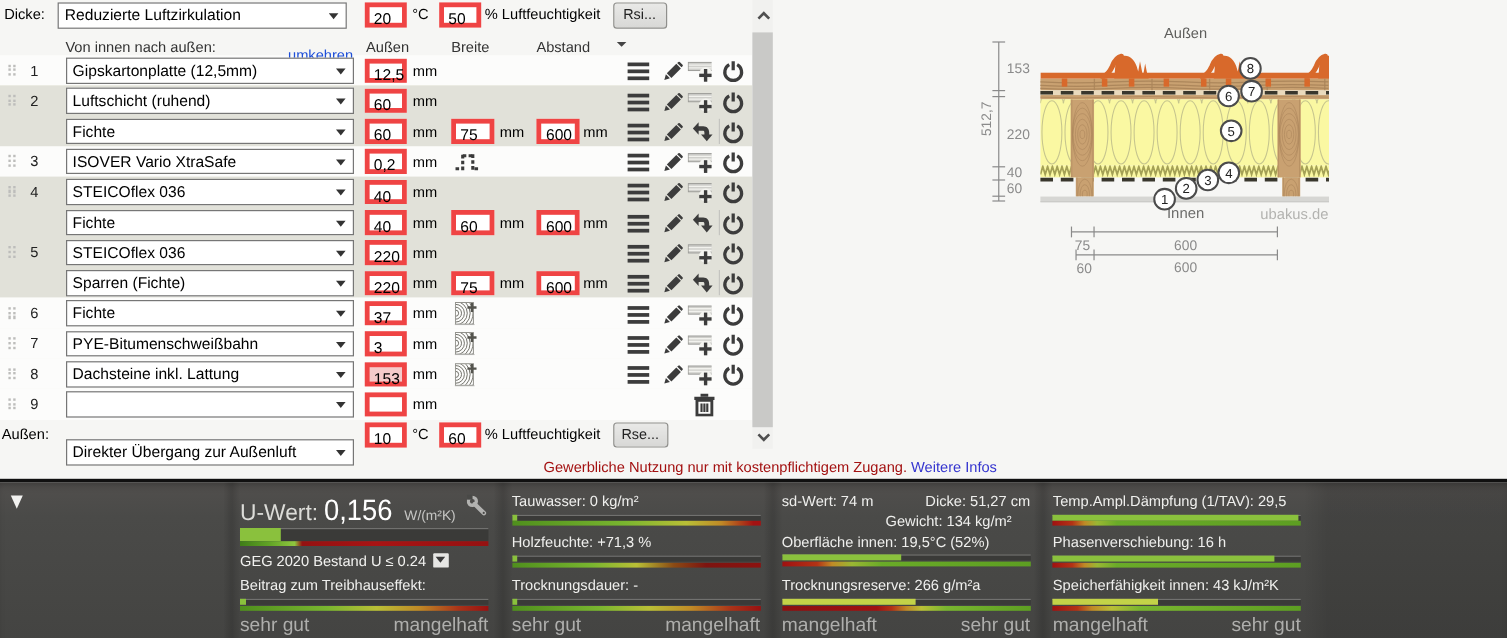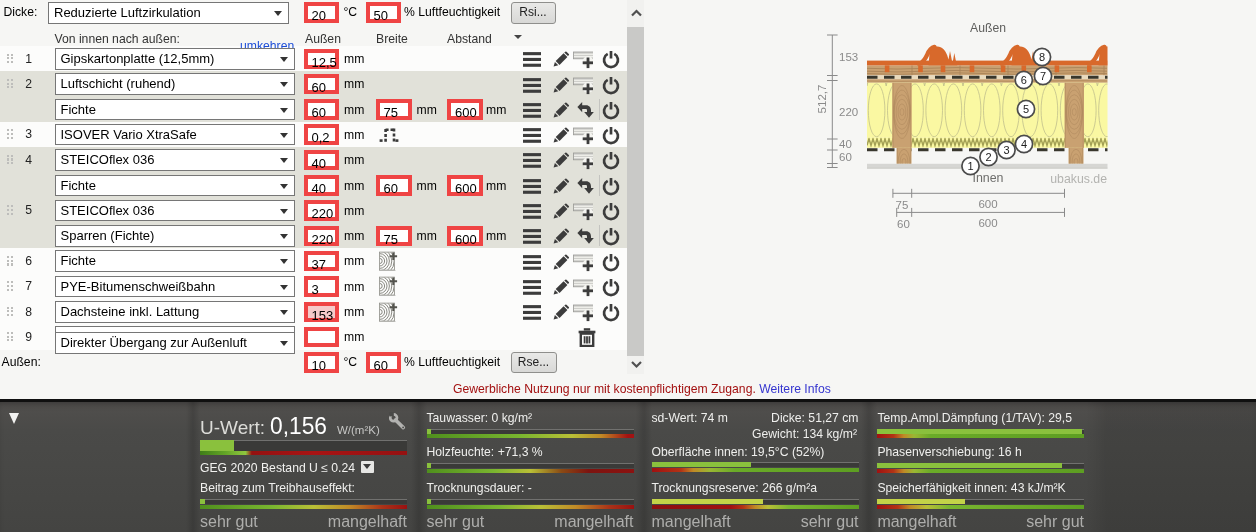--- a/index.html
+++ b/index.html
@@ -393,21 +393,21 @@
     <i style="left:4.2px;top:7.6px"></i>
   </div>
 <div class="num" style="left:18px;top:329.8px">9</div>
 <div class="sel" style="left:54.5px;top:326.3px;width:240.5px">&nbsp;<span class="ar"></span></div>
 <div class="inp" style="left:303.5px;top:326.8px;width:35.5px"></div>
 <div class="lbl" style="left:344px;top:330.3px">mm</div>
 <svg class="icon" style="left:576.5px;top:326.9px" width="20" height="20">
     <use href="#trash"></use>
   </svg>
 <div class="lbl" style="left:1.5px;top:355.1px">Außen:</div>
-<div class="sel" style="left:54.5px;top:332px;width:240.5px">Direkter Übergang zur Außenluft<span class="ar"></span></div>
+<div class="sel" style="left:54.5px;top:366px;width:240.5px">Direkter Übergang zur Außenluft<span class="ar"></span></div>
 <div class="inp" style="left:303.5px;top:352.1px;width:35.5px">10</div>
 <div class="lbl" style="left:343.5px;top:355.1px">°C</div>
 <div class="inp" style="left:365.5px;top:352.1px;width:35.5px">60</div>
 <div class="lbl" style="left:404px;top:355.1px">% Luftfeuchtigkeit</div>
 <div class="btn" style="left:510.5px;top:351.6px;width:46px">Rse...</div>
 <div class="a" style="left:627px;top:0;width:17px;height:373.5px;background:#f1f1ef"></div>
 <div class="a" style="left:627px;top:27px;width:17px;height:329px;background:#c9c9c7"></div>
 <svg class="icon" style="left:629.5px;top:8.0px" width="13" height="10">
     <use href="#chev-up"></use>
   </svg>
@@ -617,21 +617,21 @@
 <div class="a" style="left:426.5px;top:463.3px;width:4.5px;height:5px;background:linear-gradient(180deg,#8ac13d,#8ac13d)"></div>
 <div class="grad" style="left:426.5px;top:469.0px;width:207px;background:linear-gradient(90deg,#4f8f1d 0%,#79b52f 32%,#b9bf36 50%,#8a4a14 65%,#7d1410 78%,#8c1210 100%)"></div>
 <div class="st" style="left:426.5px;top:481.2px">Trocknungsdauer: -</div>
 <div class="track" style="left:426.5px;top:499.2px;width:207px;height:5px"></div>
 <div class="a" style="left:426.5px;top:499.2px;width:4.5px;height:5px;background:linear-gradient(180deg,#8ac13d,#8ac13d)"></div>
 <div class="grad" style="left:426.5px;top:505.4px;width:207px;background:linear-gradient(90deg,#4f8f1d 0%,#79b52f 35%,#b9bf36 55%,#c08a26 72%,#aa3318 88%,#991111 100%)"></div>
 <div class="sg" style="left:426.5px;top:513.3px">sehr gut</div>
 <div class="sg" style="left:426.5px;top:513.3px;width:207px;text-align:right">mangelhaft</div>
 <div class="st" style="left:651.5px;top:410.6px">sd-Wert: 74 m</div>
 <div class="st" style="left:651.5px;top:410.6px;width:207px;text-align:right">Dicke: 51,27 cm</div>
-<div class="st" style="left:650px;top:427.4px;width:207px;text-align:right">Gewicht: 134 kg/m²</div>
+<div class="st" style="left:636px;top:427.4px;width:207px;text-align:right">Gewicht: 134 kg/m²</div>
 <div class="st" style="left:651.5px;top:445.4px">Oberfläche innen: 19,5°C (52%)</div>
 <div class="track" style="left:651.5px;top:462.2px;width:207px;height:5px"></div>
 <div class="a" style="left:651.5px;top:462.2px;width:99px;height:5px;background:linear-gradient(180deg,#8ac13d,#8ac13d)"></div>
 <div class="grad" style="left:651.5px;top:468.2px;width:207px;background:linear-gradient(90deg,#a01111 0%,#b33315 14%,#c08a26 20%,#9ab733 28%,#6aab28 40%,#5d9e22 100%)"></div>
 <div class="st" style="left:651.5px;top:481.2px">Trocknungsreserve: 266 g/m²a</div>
 <div class="track" style="left:651.5px;top:499.2px;width:207px;height:5px"></div>
 <div class="a" style="left:651.5px;top:499.2px;width:111px;height:5px;background:linear-gradient(180deg,#c3d348,#c3d348)"></div>
 <div class="grad" style="left:651.5px;top:505.4px;width:207px;background:linear-gradient(90deg,#8c1010 0%,#a01111 38%,#b33315 44%,#c08a26 50%,#b9bf36 56%,#79b52f 66%,#5d9e22 100%)"></div>
 <div class="sg" style="left:651.5px;top:513.3px">mangelhaft</div>
 <div class="sg" style="left:651.5px;top:513.3px;width:207px;text-align:right">sehr gut</div>

